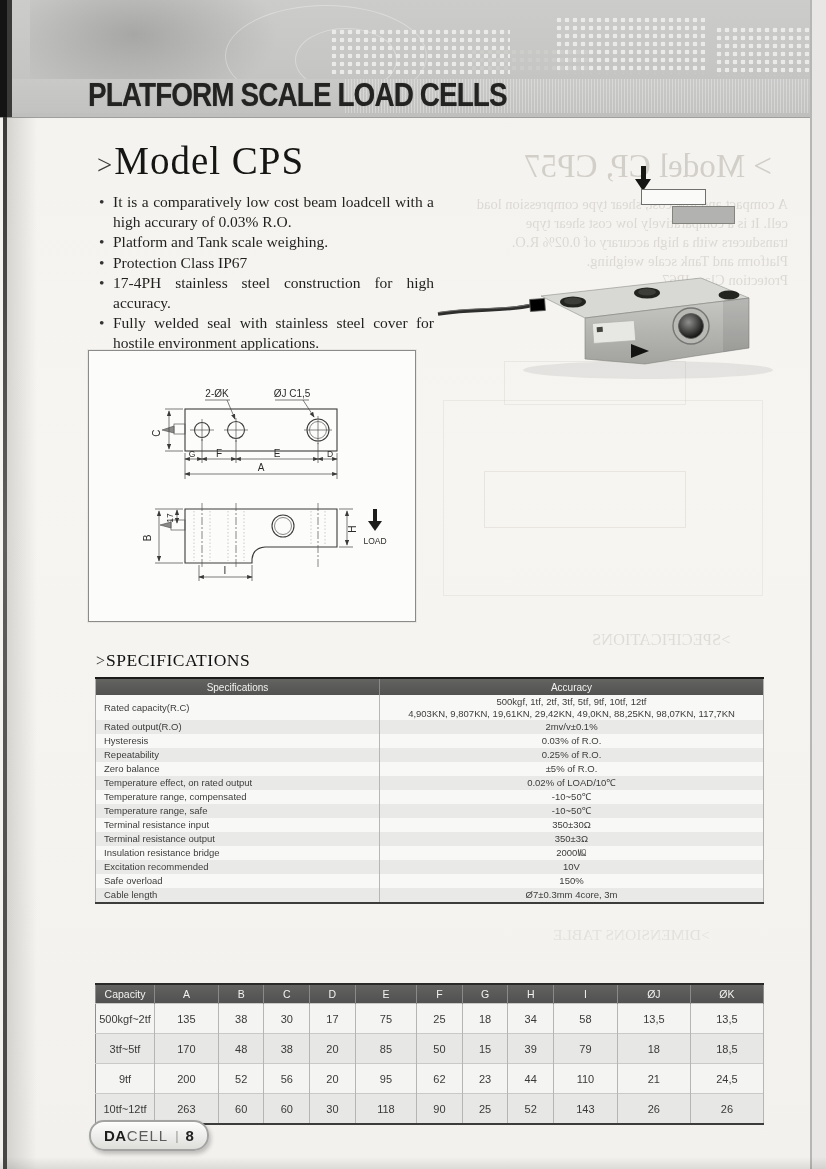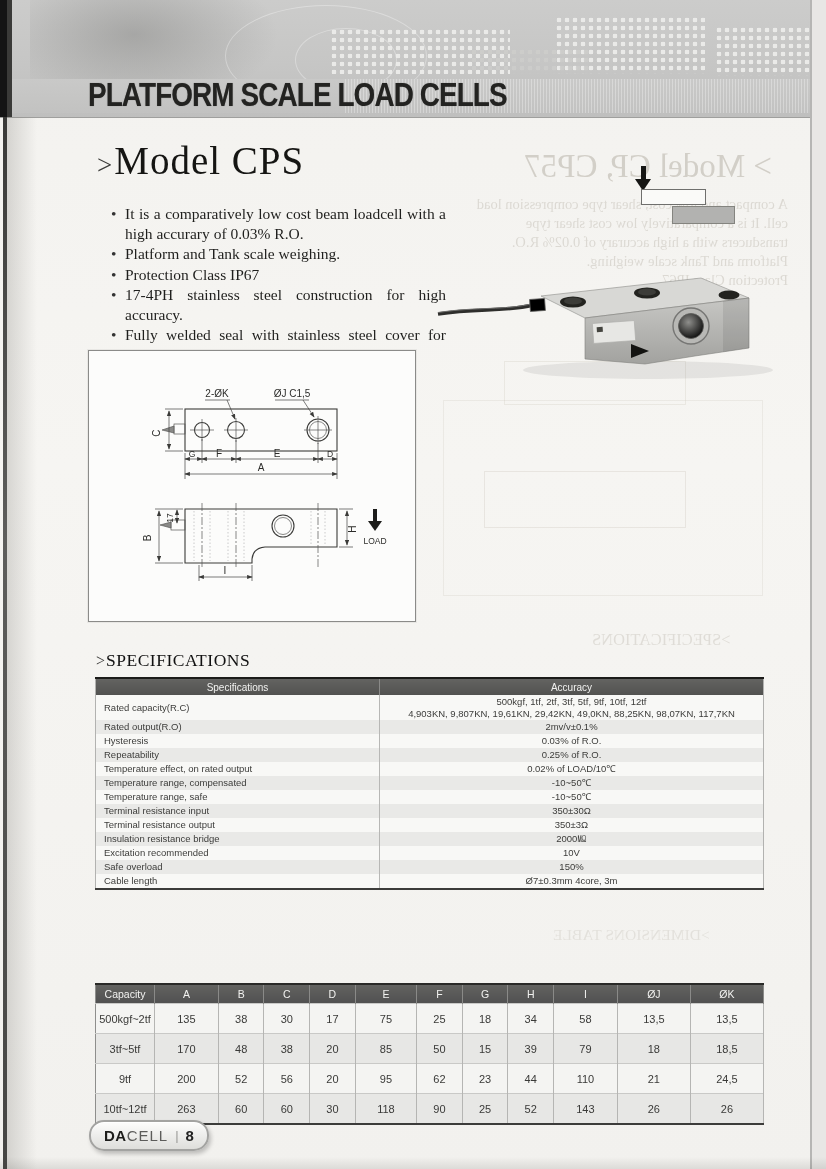--- a/index.html
+++ b/index.html
@@ -33,21 +33,21 @@
          background:linear-gradient(90deg,rgba(120,118,112,.25),rgba(120,118,112,0));}
   .right-edge{position:absolute;left:810px;top:0;width:16px;height:1169px;
          background:linear-gradient(90deg,#b6b6b4 0 2px,#e8e7e5 2px 100%);}
   .bottom-shade{position:absolute;left:0;bottom:0;width:100%;height:12px;
          background:linear-gradient(180deg,transparent,rgba(60,58,52,.12));}
 
   
   .model-heading{position:absolute;left:97px;top:138px;display:flex;align-items:baseline;}
   .chev{font-size:27px;color:#3d3d3b;margin-right:2px;}
   .model-title{font-size:39px;color:#151513;letter-spacing:1px;}
-  .bullets{position:absolute;left:98px;top:192px;width:336px;margin:12px;padding:0;list-style:none;}
+  .bullets{position:absolute;left:98px;top:192px;width:336px;margin:0;padding:0;list-style:none;}
   .bullets li{position:relative;padding-left:15px;font-size:15.5px;line-height:19.5px;
          text-align:justify;color:#1f1f1d;margin-bottom:1px;}
   .bullets li::before{content:"\2022";position:absolute;left:1px;top:0;color:#333;}
 
   
   .drawing-box{position:absolute;left:88px;top:350px;width:326px;height:270px;
          background:#fcfcfb;border:1px solid #8b8b89;box-shadow:0 0 0 1px rgba(0,0,0,.05);}
   .drawing-box svg{display:block;}
   .dw{stroke:#3b3b39;stroke-width:1.1;fill:none;}
   .thin{stroke:#555553;stroke-width:.7;fill:none;}
@@ -330,20 +330,24 @@
         </tr>
         <tr>
           <td class="sl">Hysteresis</td>
           <td class="sv">0.03% of R.O.</td>
         </tr>
         <tr>
           <td class="sl">Repeatability</td>
           <td class="sv">0.25% of R.O.</td>
         </tr>
         <tr>
+          <td class="sl">Zero balance</td>
+          <td class="sv">±5% of R.O.</td>
+        </tr>
+        <tr>
           <td class="sl">Temperature effect, on rated output</td>
           <td class="sv">0.02% of LOAD/10℃</td>
         </tr>
         <tr>
           <td class="sl">Temperature range, compensated</td>
           <td class="sv">-10~50℃</td>
         </tr>
         <tr>
           <td class="sl">Temperature range, safe</td>
           <td class="sv">-10~50℃</td>

